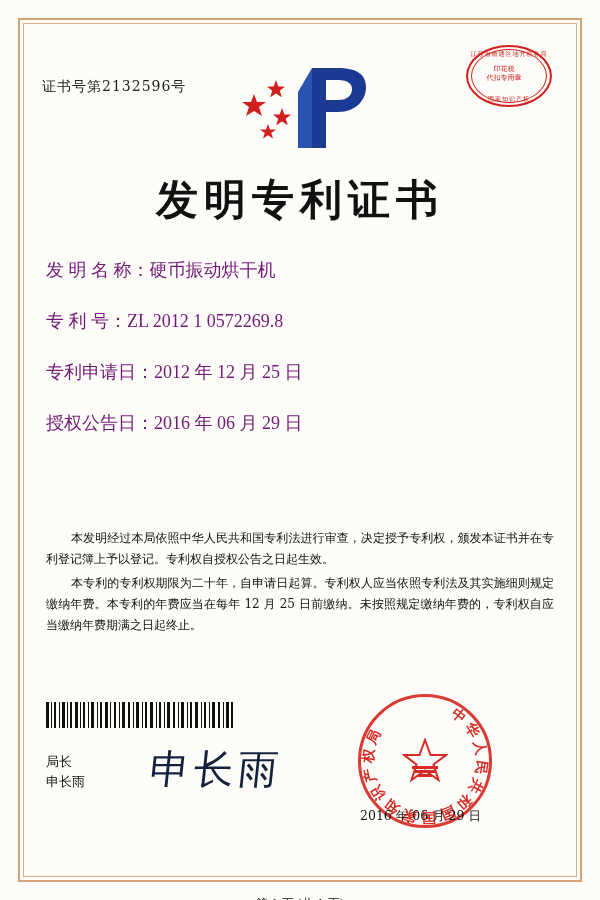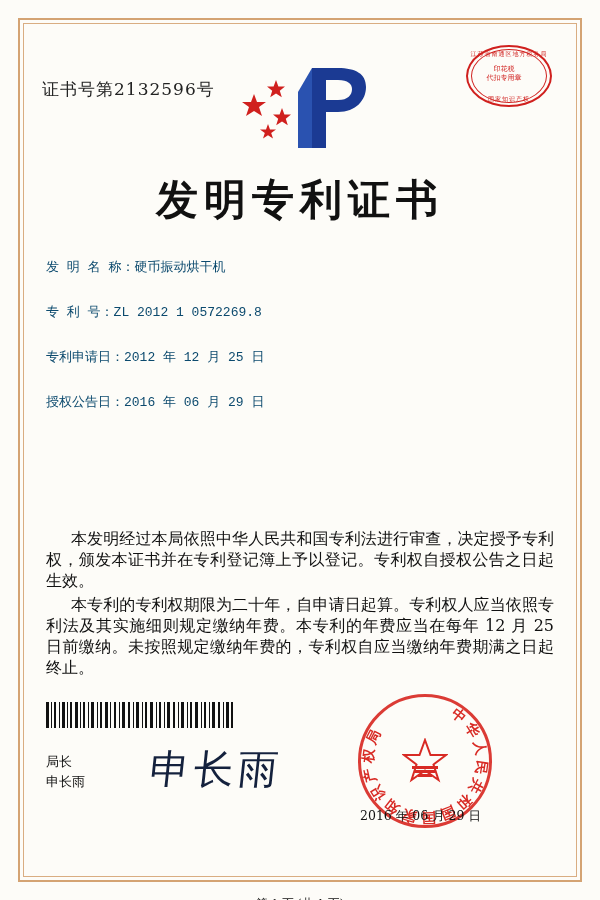--- a/index.html
+++ b/index.html
@@ -35,21 +35,21 @@
     right: 23px;
     bottom: 23px;
     border: 1px solid #d9ad82;
   }
 
   
   .cert-number {
     position: absolute;
     left: 42px;
     top: 78px;
-    font-size: 17px;
+    font-size: 14px;
     letter-spacing: 1px;
     color: #222;
     font-family: "DejaVu Serif", "Liberation Serif", serif;
   }
 
   
   .logo {
     position: absolute;
     left: 238px;
     top: 62px;
@@ -123,40 +123,40 @@
   }
 
   
   .fields {
     position: absolute;
     left: 46px;
     top: 258px;
     right: 46px;
   }
   .field {
-    font-size: 13px;
-    font-family: Liberation Mono, monospace;
-    color: #0c4a6e;
+    font-size: 18px;
+    font-family: Liberation Serif, serif;
+    color: #701a75;
     margin-bottom: 27px;
     white-space: nowrap;
   }
   .field .lbl {
     display: inline-block;
   }
   .field .val {
     display: inline-block;
   }
 
   
   .paras {
     position: absolute;
     left: 46px;
     right: 46px;
     top: 528px;
-    font-size: 16px;
+    font-size: 12px;
     line-height: 21px;
     text-align: justify;
     font-family: "DejaVu Serif", "Liberation Serif", serif;
     color: #111;
   }
   .paras p {
     margin: 0 0 3px 0;
     text-indent: 25px;
   }
 

